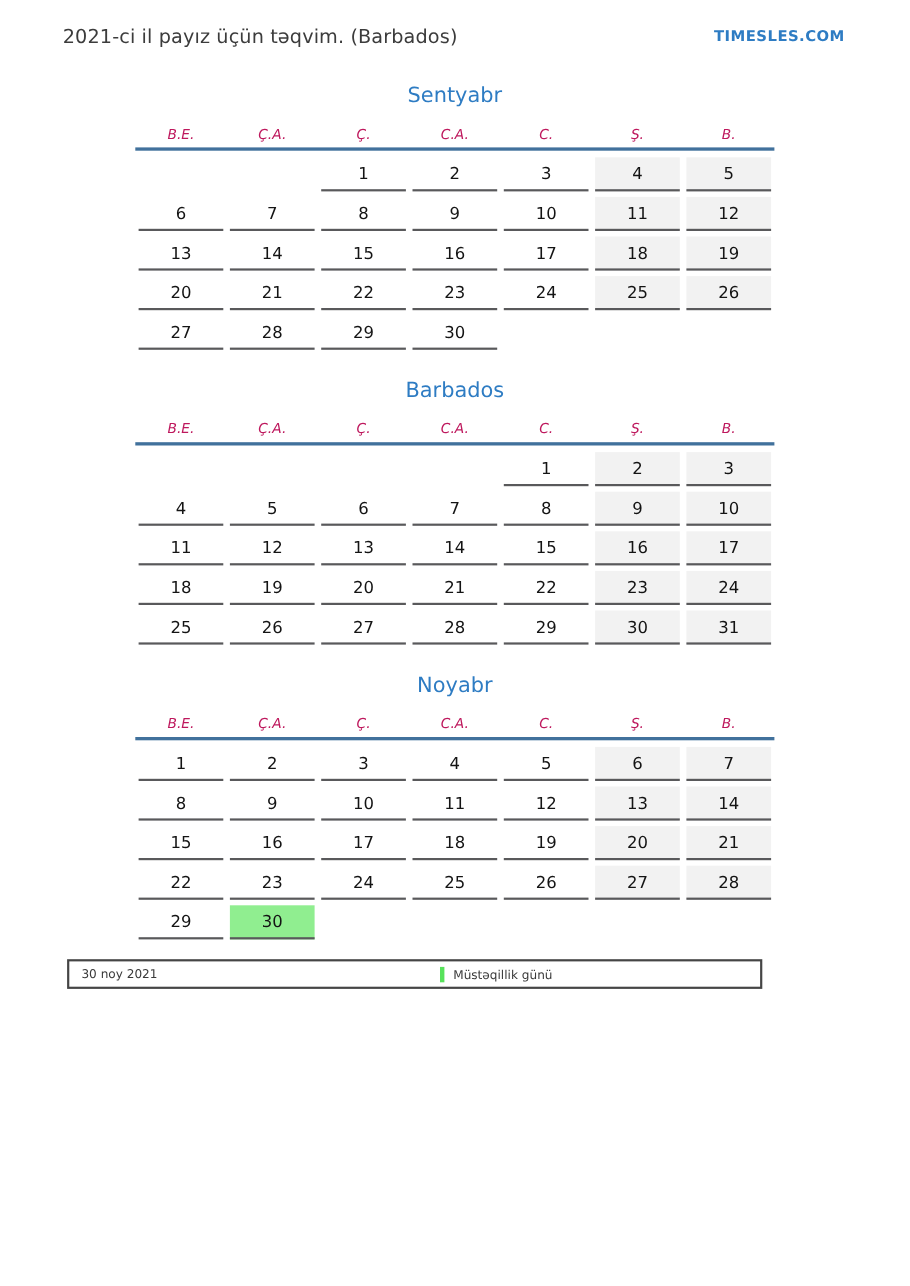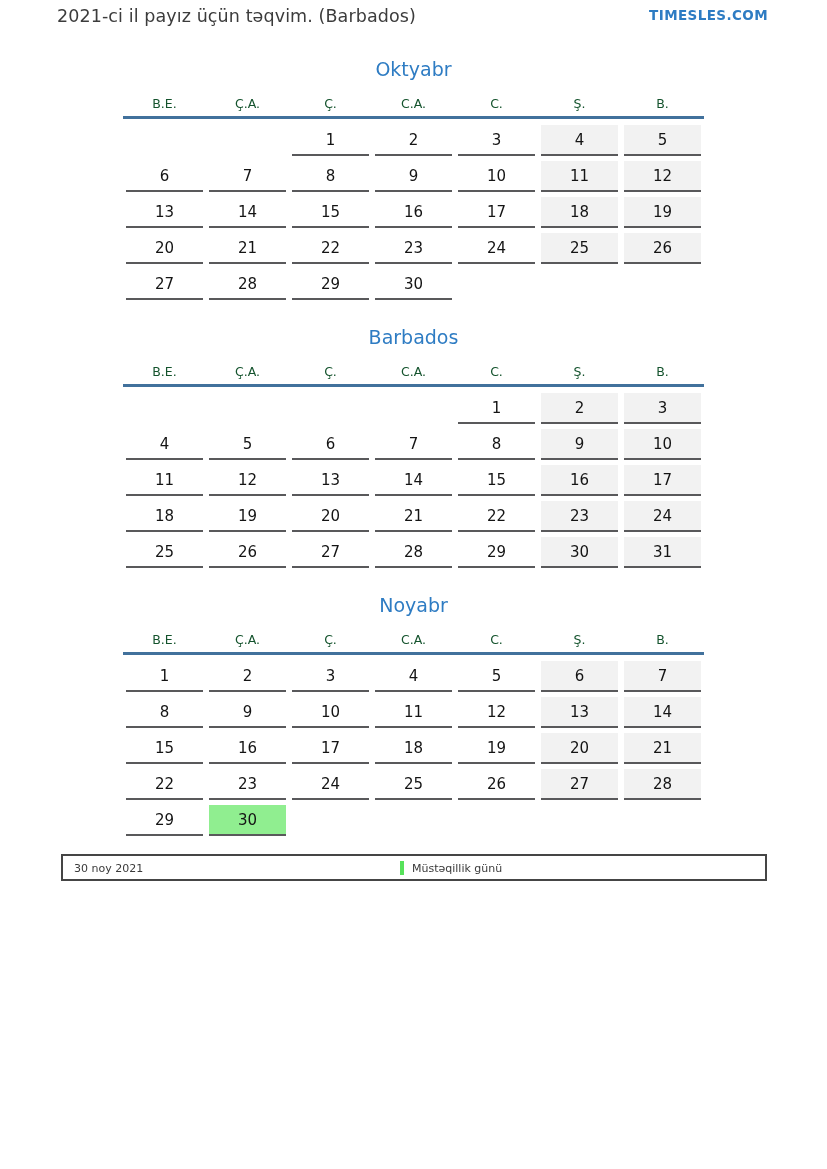--- a/index.html
+++ b/index.html
@@ -16,21 +16,21 @@
   *{box-sizing:border-box;margin:0;padding:0;}
   html,body{background:#fff;}
   body{
     width:827px;height:1169px;
     font-family:"DejaVu Sans","Liberation Sans",sans-serif;
     color:var(--day-color);
     position:relative;overflow:hidden;
   }
   .page-header{
     display:flex;justify-content:space-between;align-items:flex-start;
-    padding:4px 59px 0 57px;
+    padding:22px 59px 0 57px;
   }
   .page-title{
     font-size:17.5px;font-weight:400;color:var(--title-color);
     line-height:24px;letter-spacing:0.1px;
   }
   .site-logo{
     font-size:13.5px;color:var(--accent-blue);
     line-height:22px;letter-spacing:0.4px;cursor:pointer;
     text-decoration:none;font-weight:700;
   }
@@ -40,38 +40,38 @@
   .month-title{
     text-align:center;color:var(--accent-blue);
     font-size:19px;font-weight:400;line-height:22px;
   }
   .weekday-row{
     display:grid;grid-template-columns:repeat(7,1fr);
     margin-top:16px;padding-bottom:5px;
     border-bottom:3px solid var(--header-line);
   }
   .weekday-label{
-    text-align:center;font-size:12.5px;line-height:15px;color:#14532d;
+    text-align:center;font-size:12.5px;line-height:15px;color:#be185d;font-style:italic;
   }
   .weeks{padding-top:6px;}
   .week-row{
     display:grid;grid-template-columns:repeat(7,1fr);
     margin-bottom:5px;
   }
   .cell{
     margin:0 3px;height:31px;
     display:flex;align-items:center;justify-content:center;
     font-size:15px;color:var(--day-color);
     border-bottom:2px solid var(--cell-border);
   }
   .cell.empty{border-bottom:none;background:none;}
   .cell.weekend{background:var(--weekend-bg);}
   .cell.holiday{background:var(--holiday-bg);}
   .legend{
-    width:706px;margin:18px auto 16px 61px;height:27px;
+    width:632px;margin:18px auto 16px 61px;height:27px;
     border:2px solid var(--legend-border);
     position:relative;background:#fff;
   }
   .legend-date{
     position:absolute;left:11px;top:50%;transform:translateY(-50%);
     font-size:11px;color:#3a3a3a;
   }
   .legend-item{
     position:absolute;left:337px;top:50%;transform:translateY(-50%);
     display:flex;align-items:flex-end;
@@ -85,21 +85,21 @@
 </head>
 <body>
 
 <div class="page-header">
   <div class="page-title">2021-ci il payız üçün təqvim. (Barbados)</div>
   <a class="site-logo">TIMESLES.COM</a>
 </div>
 
 <div class="calendar-wrap">
     <div class="month">
-      <div class="month-title">Oktyabr</div>
+      <div class="month-title">Sentyabr</div>
       <div class="weekday-row">
         <span class="weekday-label">B.E.</span>
         <span class="weekday-label">Ç.A.</span>
         <span class="weekday-label">Ç.</span>
         <span class="weekday-label">C.A.</span>
         <span class="weekday-label">C.</span>
         <span class="weekday-label">Ş.</span>
         <span class="weekday-label">B.</span>
       </div>
       <div class="weeks">

